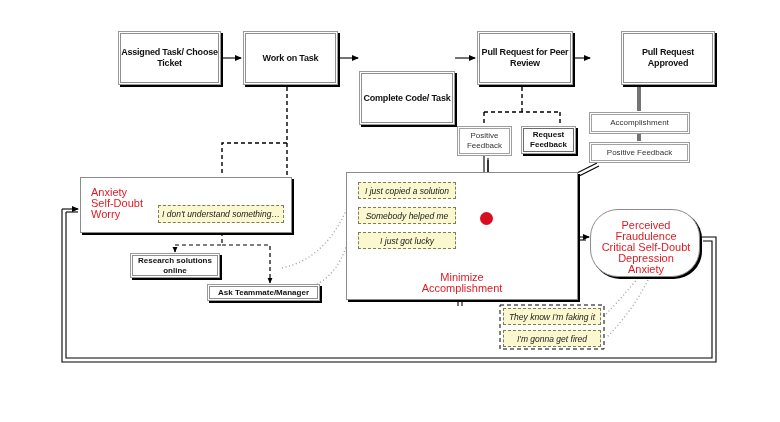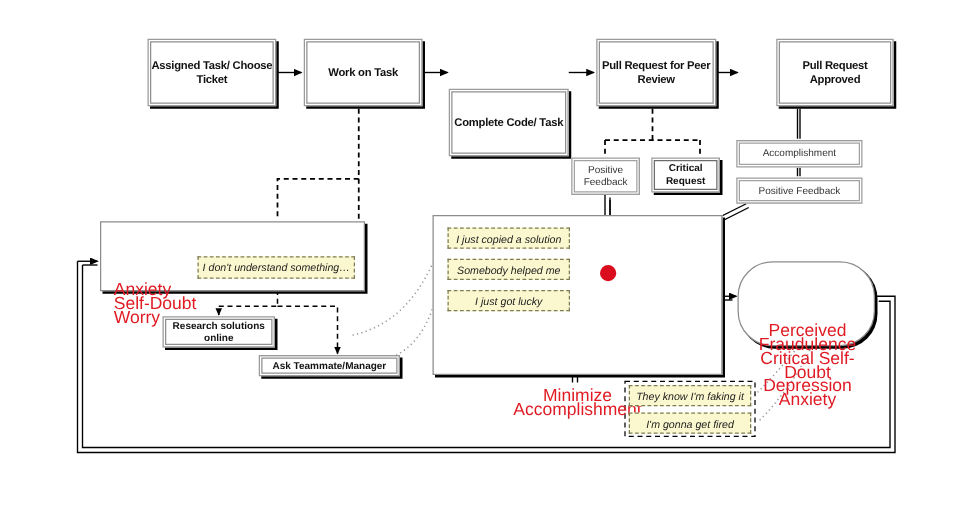--- a/index.html
+++ b/index.html
@@ -29,21 +29,21 @@
   .act{border:1px solid #9a9a9a;box-shadow:0 0 0 1px #fff inset,0 0 0 2px #8f8f8f inset,
        2px 2px 0 0 #000;font-size:8px;font-weight:bold;color:#111;line-height:10px;}
 
   
   .note{position:absolute;box-sizing:border-box;background:#fbf8d0;
         border:1px dashed #7d7d55;font-style:italic;font-size:8.5px;color:#1a1a1a;
         display:flex;align-items:center;justify-content:center;text-align:center;
         line-height:10px;}
 
   
-  .redtext{position:absolute;color:#e01b24;font-size:14px;line-height:11px;margin-top:39px;}
+  .redtext{position:absolute;color:#e01b24;font-size:11px;line-height:11px;}
   .redtext.c{text-align:center;}
   .redtext.l{text-align:left;}
 
   .dot{position:absolute;border-radius:50%;background:#d90d1e;}
 
   svg.layer{position:absolute;left:0;top:0;width:780px;height:422px;overflow:visible;}
 </style>
 </head>
 <body>
 
@@ -155,21 +155,21 @@
 
   <div class="node proc" style="left:592px;top:31px;width:94px;height:54px;margin-left:29px;">
     <span>Pull Request Approved</span>
   </div>
 
   <div class="node small" style="left:457px;top:126px;width:55px;height:30px;">
     <span>Positive Feedback</span>
   </div>
 
   <div class="node small emph" style="left:521px;top:126px;width:55px;height:28px;">
-    <span>Critical Request</span>
+    <span>Request Feedback</span>
   </div>
 
   <div class="node small" style="left:589px;top:112px;width:101px;height:22px;">
     <span>Accomplishment</span>
   </div>
 
   <div class="node small" style="left:589px;top:142px;width:101px;height:21px;">
     <span>Positive Feedback</span>
   </div>
 

